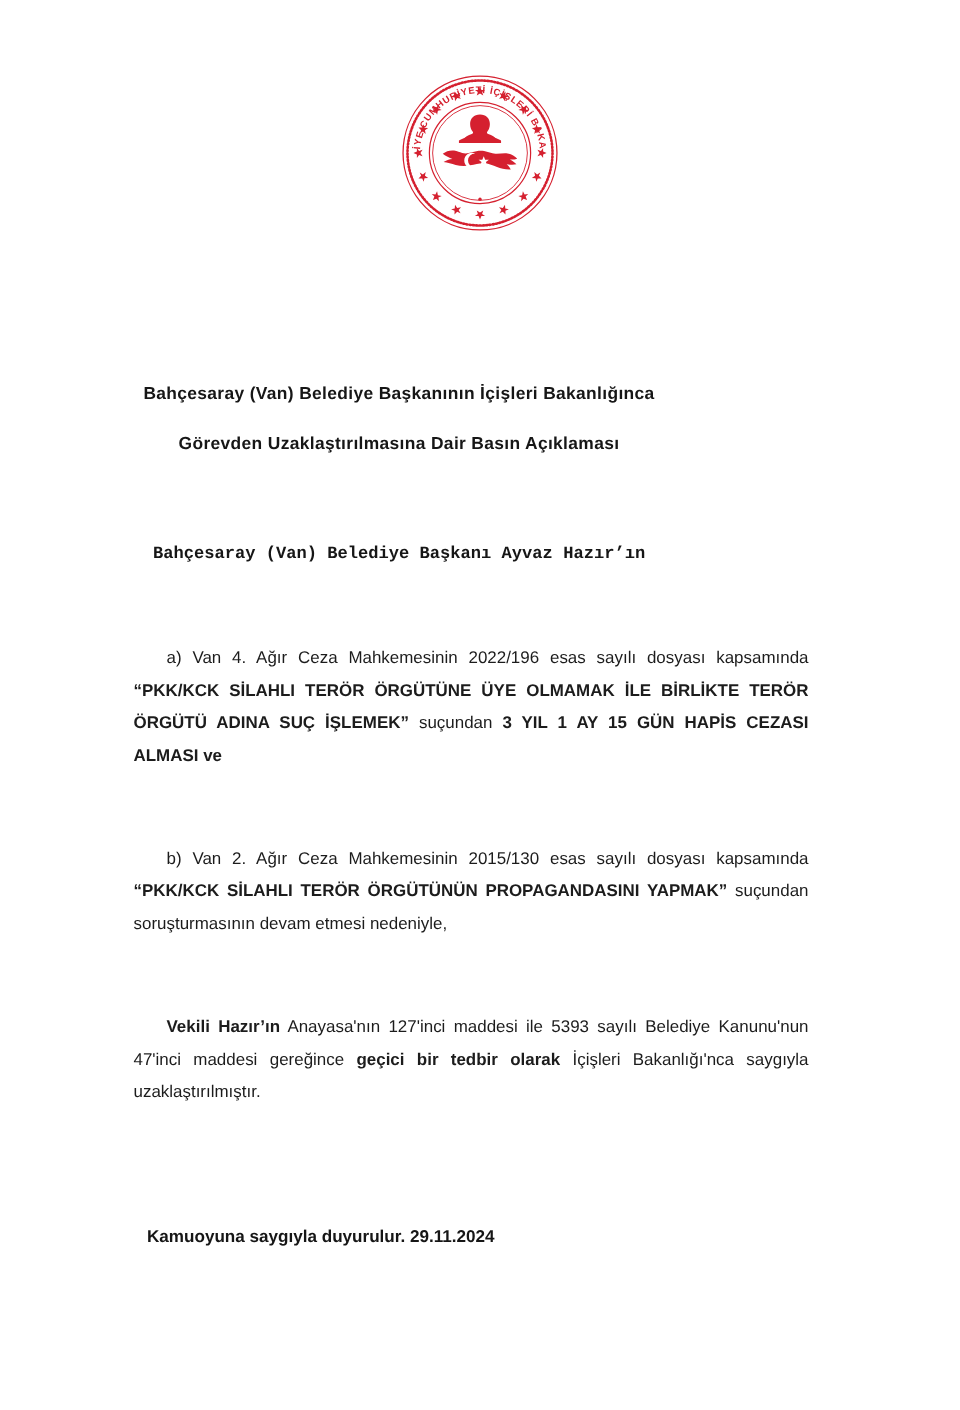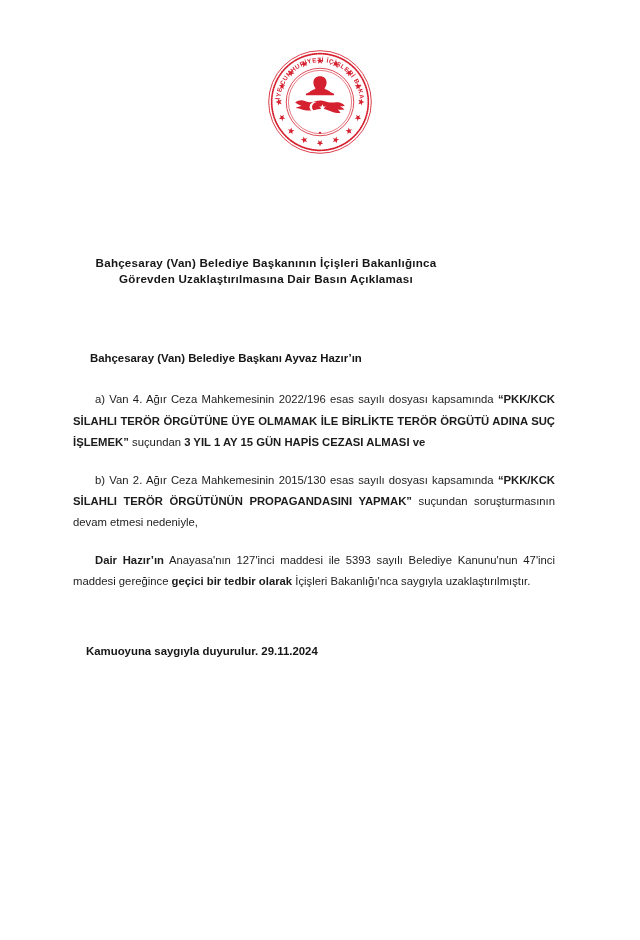--- a/index.html
+++ b/index.html
@@ -45,60 +45,61 @@
     text-align: center;
   }
   .title-line {
     font-size: 11.6px;
     font-weight: bold;
     letter-spacing: 0.02em;
     line-height: 1.35;
     color: #161616;
   }
   .title-line.second {
-    margin-top: 0;
+    margin-top: 17px;
   }
 
   
   .body-block {
     position: absolute;
     left: 73px;
     top: 344px;
     width: 482px;
   }
 
   p.para {
-    margin: 0;
+    margin: 16px;
     font-size: 11.3px;
     line-height: 21.4px;
     color: #1c1c1c;
     text-align: justify;
     text-justify: inter-word;
   }
   p.para.indent {
     text-indent: 22px;
   }
   p.lead {
-    margin: 4px;
+    margin: 16px;
     font-size: 11.4px;
     line-height: 21.4px;
     font-weight: bold;
     text-indent: 13px;
     color: #161616;
+    font-family: Liberation Mono, monospace;
   }
   .gap-a  { height: 16px; }
   .gap-b  { height: 16px; }
   .gap-c  { height: 16px; }
   .gap-d  { height: 15px; }
   .gap-e  { height: 33px; }
 
   .b { font-weight: bold; }
 
   p.closing {
-    margin: 0;
+    margin: 12px;
     font-size: 11.4px;
     line-height: 21.4px;
     font-weight: bold;
     text-indent: 13px;
     color: #161616;
   }
 </style>
 </head>
 <body>
 
@@ -238,21 +239,21 @@
 
     <div class="gap-b"></div>
 
     <p class="para indent">
       <span>b) Van 2. Ağır Ceza Mahkemesinin 2015/130 esas sayılı dosyası kapsamında </span><span class="b">“PKK/KCK SİLAHLI TERÖR ÖRGÜTÜNÜN PROPAGANDASINI YAPMAK”</span><span> suçundan soruşturmasının devam etmesi nedeniyle,</span>
     </p>
 
     <div class="gap-c"></div>
 
     <p class="para indent">
-      <span class="b">Dair Hazır’ın</span><span> Anayasa'nın 127'inci maddesi ile 5393 sayılı Belediye Kanunu'nun 47'inci maddesi gereğince </span><span class="b">geçici bir tedbir olarak</span><span> İçişleri Bakanlığı'nca saygıyla uzaklaştırılmıştır.</span>
+      <span class="b">Vekili Hazır’ın</span><span> Anayasa'nın 127'inci maddesi ile 5393 sayılı Belediye Kanunu'nun 47'inci maddesi gereğince </span><span class="b">geçici bir tedbir olarak</span><span> İçişleri Bakanlığı'nca saygıyla uzaklaştırılmıştır.</span>
     </p>
 
     <div class="gap-d"></div>
 
 
     <div class="gap-e"></div>
 
     <p class="closing">Kamuoyuna saygıyla duyurulur. 29.11.2024</p>
   </div>
 

